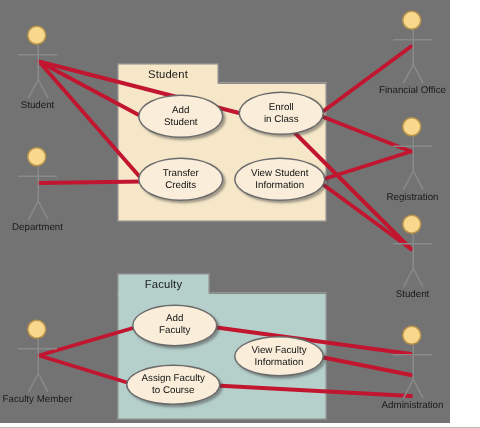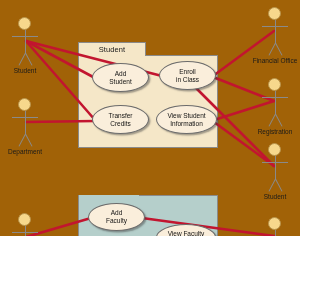--- a/index.html
+++ b/index.html
@@ -3,22 +3,22 @@
 <meta charset="utf-8">
 <style>
   html, body {
     margin: 0;
     padding: 0;
     background: #ffffff;
   }
   #stage {
     position: relative;
     width: 300px;
-    height: 236px;
-    background: #a16207;
+    height: 282px;
+    background: #737373;
     overflow: hidden;
     font-family: "Liberation Sans", sans-serif;
   }
   #wires {
     position: absolute;
     left: 0; top: 0;
     width: 300px; height: 285px;
     pointer-events: none;
   }
   #boundaries {
@@ -145,20 +145,23 @@
 
 <div id="stage">
 
   <div id="boundaries">
       <div class="sysbox student" style="left: 78px; top: 55px; width: 140px; height: 93px;"></div>
       <div class="systab student" style="left: 78px; top: 42px; width: 68px; height: 14px;">
         <span>Student</span>
       </div>
       <div class="tabmask student" style="left: 79px; top: 55px; width: 66px;"></div>
       <div class="sysbox faculty" style="left: 78px; top: 195px; width: 140px; height: 85px;"></div>
+      <div class="systab faculty" style="left: 78px; top: 182px; width: 62px; height: 14px;">
+        <span>Faculty</span>
+      </div>
       <div class="tabmask faculty" style="left: 79px; top: 195px; width: 60px;"></div>
     </div>
 
   <svg id="wires" viewBox="0 0 300 285" xmlns="http://www.w3.org/2000/svg">
       <line x1="26" y1="41" x2="95" y2="78" stroke="#c2152f" stroke-width="2.6" stroke-linecap="round"></line>
       <line x1="26" y1="41" x2="162" y2="76" stroke="#c2152f" stroke-width="2.6" stroke-linecap="round"></line>
       <line x1="26" y1="41" x2="95" y2="120" stroke="#c2152f" stroke-width="2.6" stroke-linecap="round"></line>
       <line x1="26" y1="122" x2="95" y2="121" stroke="#c2152f" stroke-width="2.6" stroke-linecap="round"></line>
       <line x1="274" y1="31" x2="213" y2="76" stroke="#c2152f" stroke-width="2.6" stroke-linecap="round"></line>
       <line x1="274" y1="101" x2="213" y2="77" stroke="#c2152f" stroke-width="2.6" stroke-linecap="round"></line>

